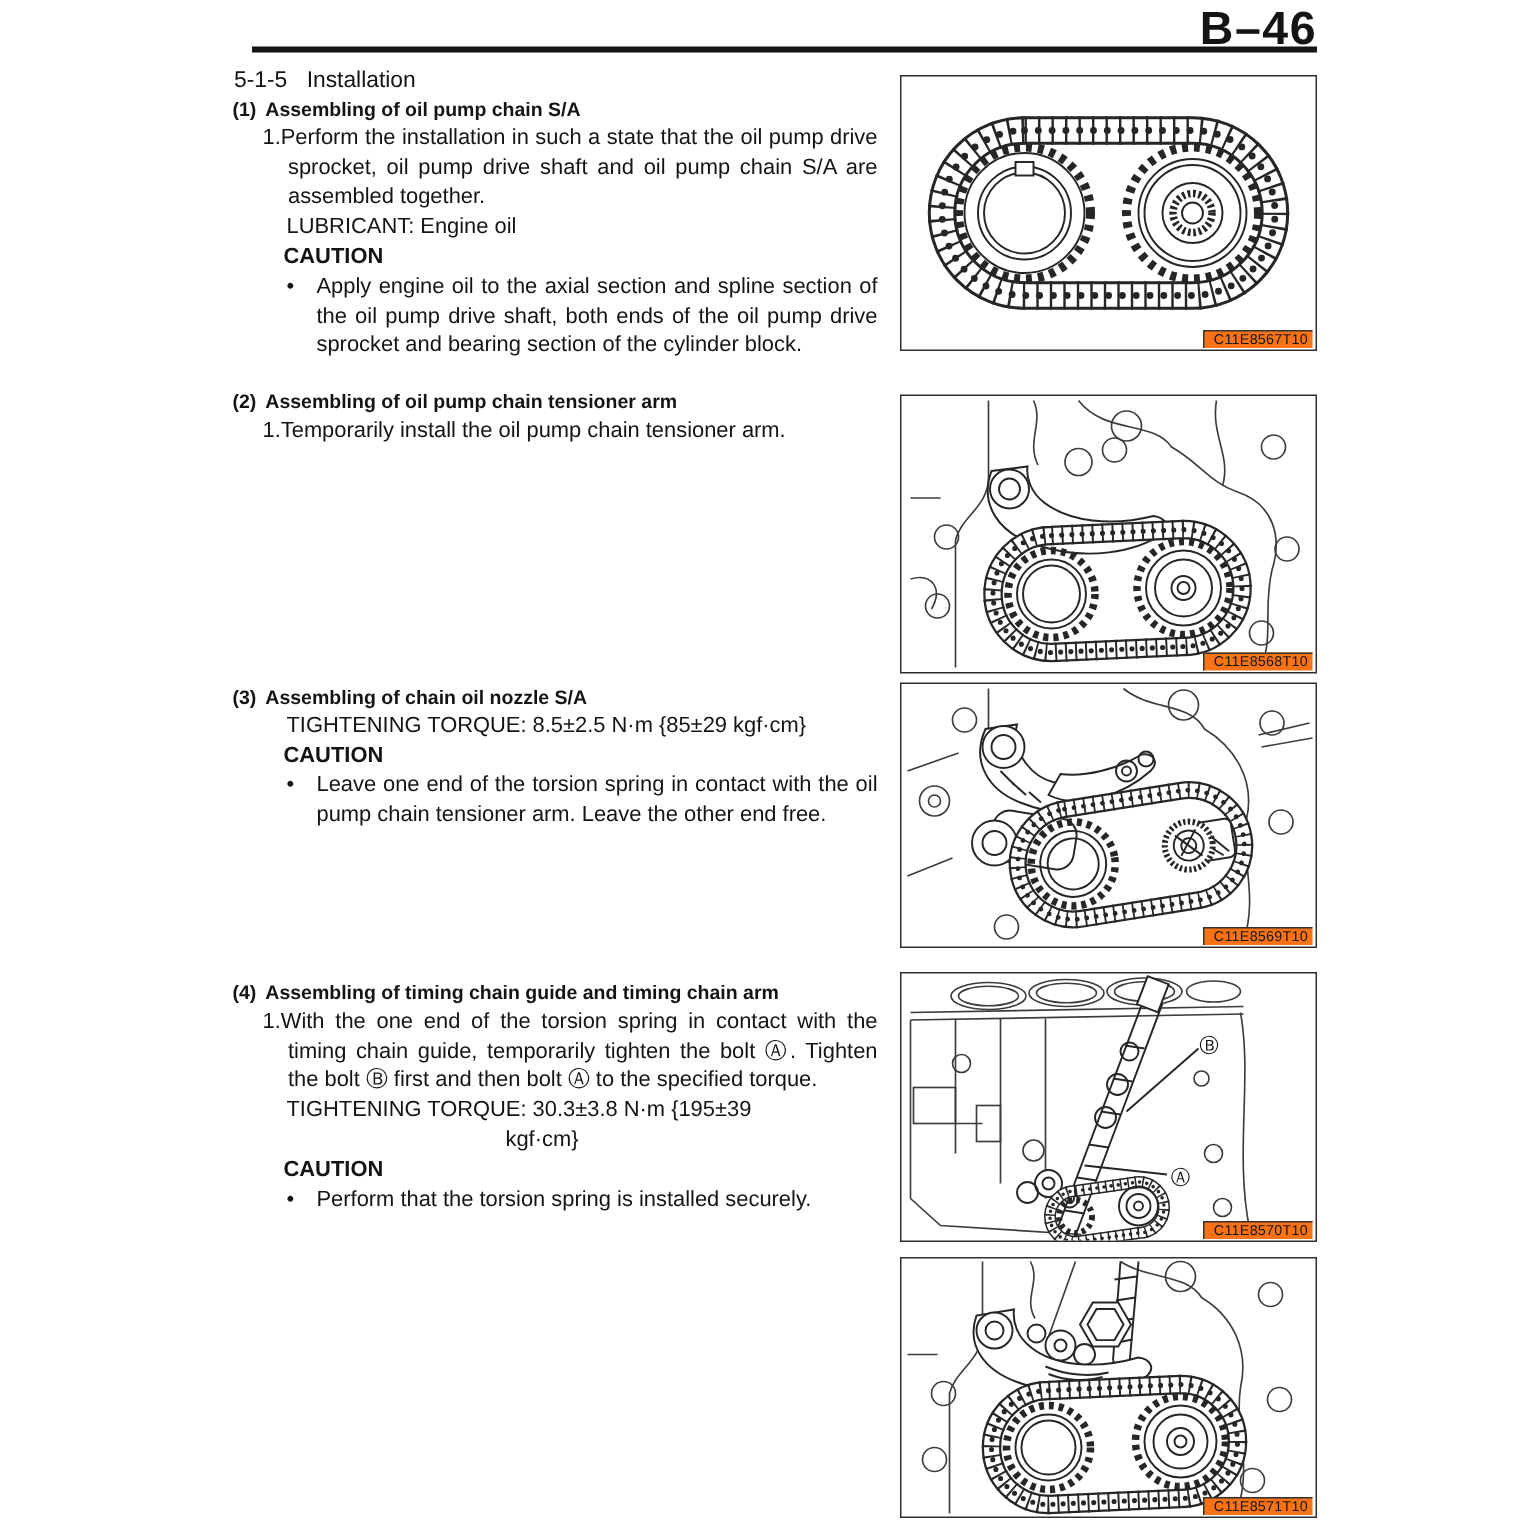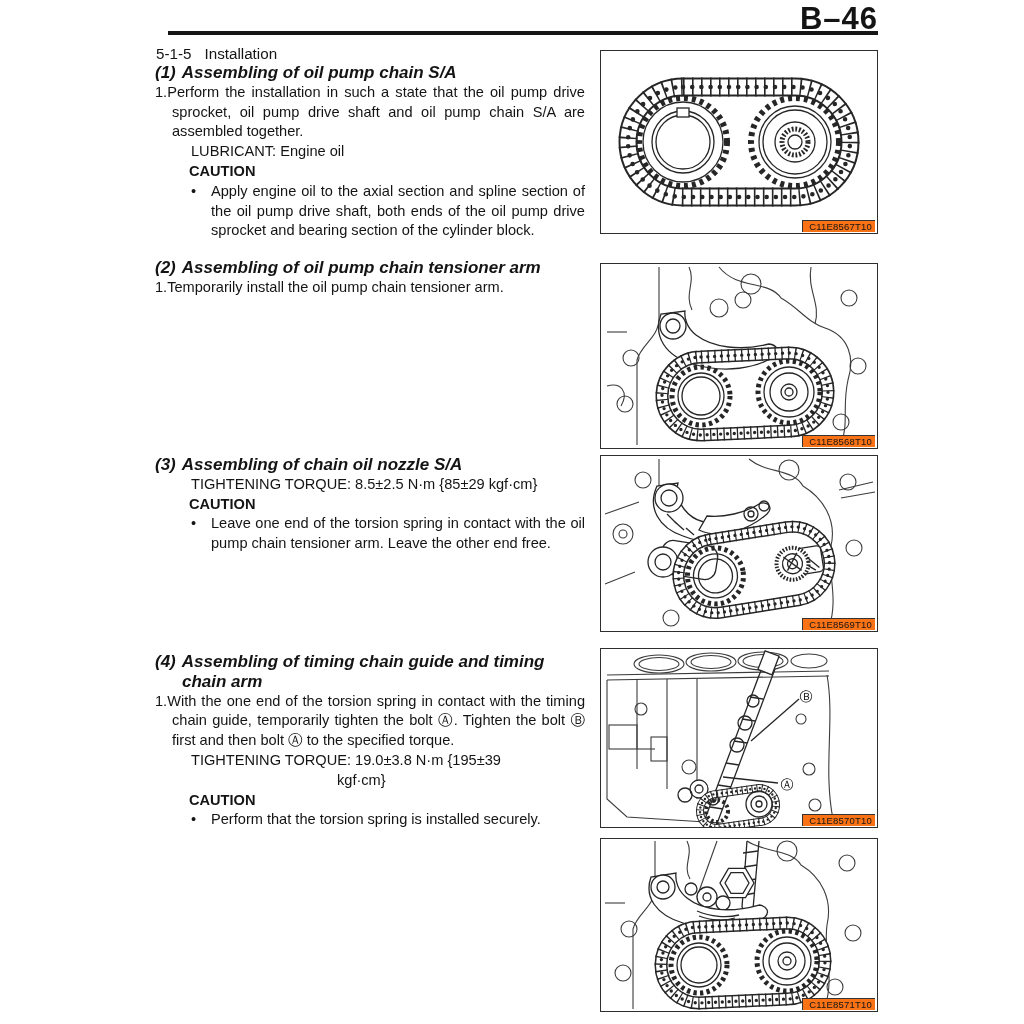--- a/index.html
+++ b/index.html
@@ -9,23 +9,23 @@
   
   .hdr-num{position:absolute;top:1px;right:146px;font-size:31px;font-weight:700;
            letter-spacing:1px;}
   .hdr-rule{position:absolute;top:31px;left:168px;width:710px;height:4px;background:#151515;}
 
   
   .intro{position:absolute;left:156px;top:45px;font-weight:400;font-size:15.2px;}
   .intro .code{margin-right:13px;}
   .sec{position:absolute;left:155px;width:430px;font-size:14.6px;line-height:19.8px;}
   #sec1{top:63px}#sec2{top:258px}#sec3{top:455px}#sec4{top:652px}
-  .sec-title{font-weight:700;font-size:17px;padding-left:27px;text-indent:-27px;font-style:italic;}
+  .sec-title{font-weight:700;font-size:13px;padding-left:27px;text-indent:-27px;}
   .sec-title .lbl{margin-right:6px;}
-  .step{padding-left:17px;text-indent:-17px;text-align:justify;}
+  .step{margin-left:20px;padding-left:17px;text-indent:-17px;text-align:justify;}
   .kv{margin-left:36px;}
   .kv-cont{margin-left:182px;}
   .caution-title{margin-left:34px;font-weight:700;}
   .caution-item{margin-left:36px;padding-left:20px;text-indent:-20px;text-align:justify;}
   .caution-item .blt{display:inline-block;width:20px;text-indent:0;}
 
   
   .fig{position:absolute;left:600px;width:276px;border:1.6px solid #2e2e2e;background:#fff;}
   #fig1{top:50px;height:182px}#fig2{top:263px;height:184px}#fig3{top:455px;height:175px}
   #fig4{top:648px;height:178px}#fig5{top:838px;height:172px}
@@ -77,21 +77,21 @@
     <div class="caution-item">
       <span class="blt">•</span><span>Leave one end of the torsion spring in contact with the oil pump chain tensioner arm.  Leave the other end free.</span>
     </div>
   </div>
 
   <div class="sec" id="sec4">
     <div class="sec-title">
       <span class="lbl">(4)</span><span>Assembling of timing chain guide and timing chain arm</span>
     </div>
     <div class="step">1.With the one end of the torsion spring in contact with the timing chain guide, temporarily tighten the bolt Ⓐ. Tighten the bolt Ⓑ first and then bolt Ⓐ to the specified torque.</div>
-    <div class="kv">TIGHTENING TORQUE: 19.0±3.8 N·m  {195±39</div>
+    <div class="kv">TIGHTENING TORQUE: 30.3±3.8 N·m  {195±39</div>
     <div class="kv-cont">kgf·cm}</div>
     <div class="caution-title">CAUTION</div>
     <div class="caution-item">
       <span class="blt">•</span><span>Perform that the torsion spring is installed securely.</span>
     </div>
   </div>
 
   <div class="fig" id="fig1">
     <svg viewBox="0 0 276 182" preserveAspectRatio="none">
       <defs>

